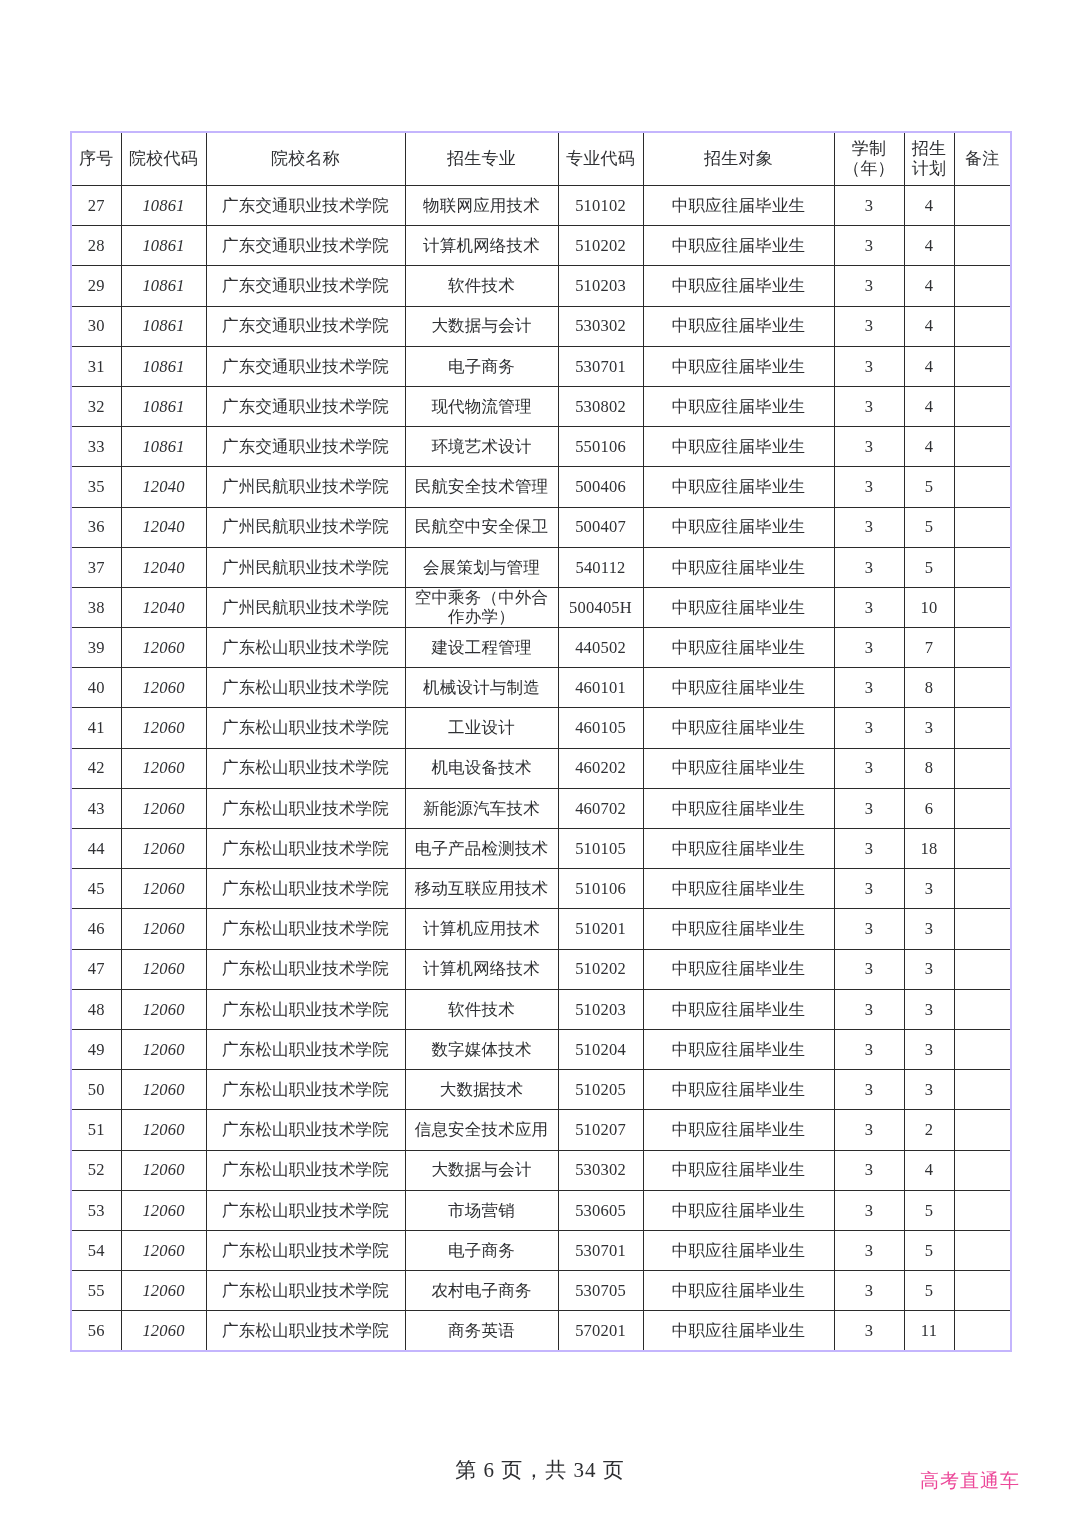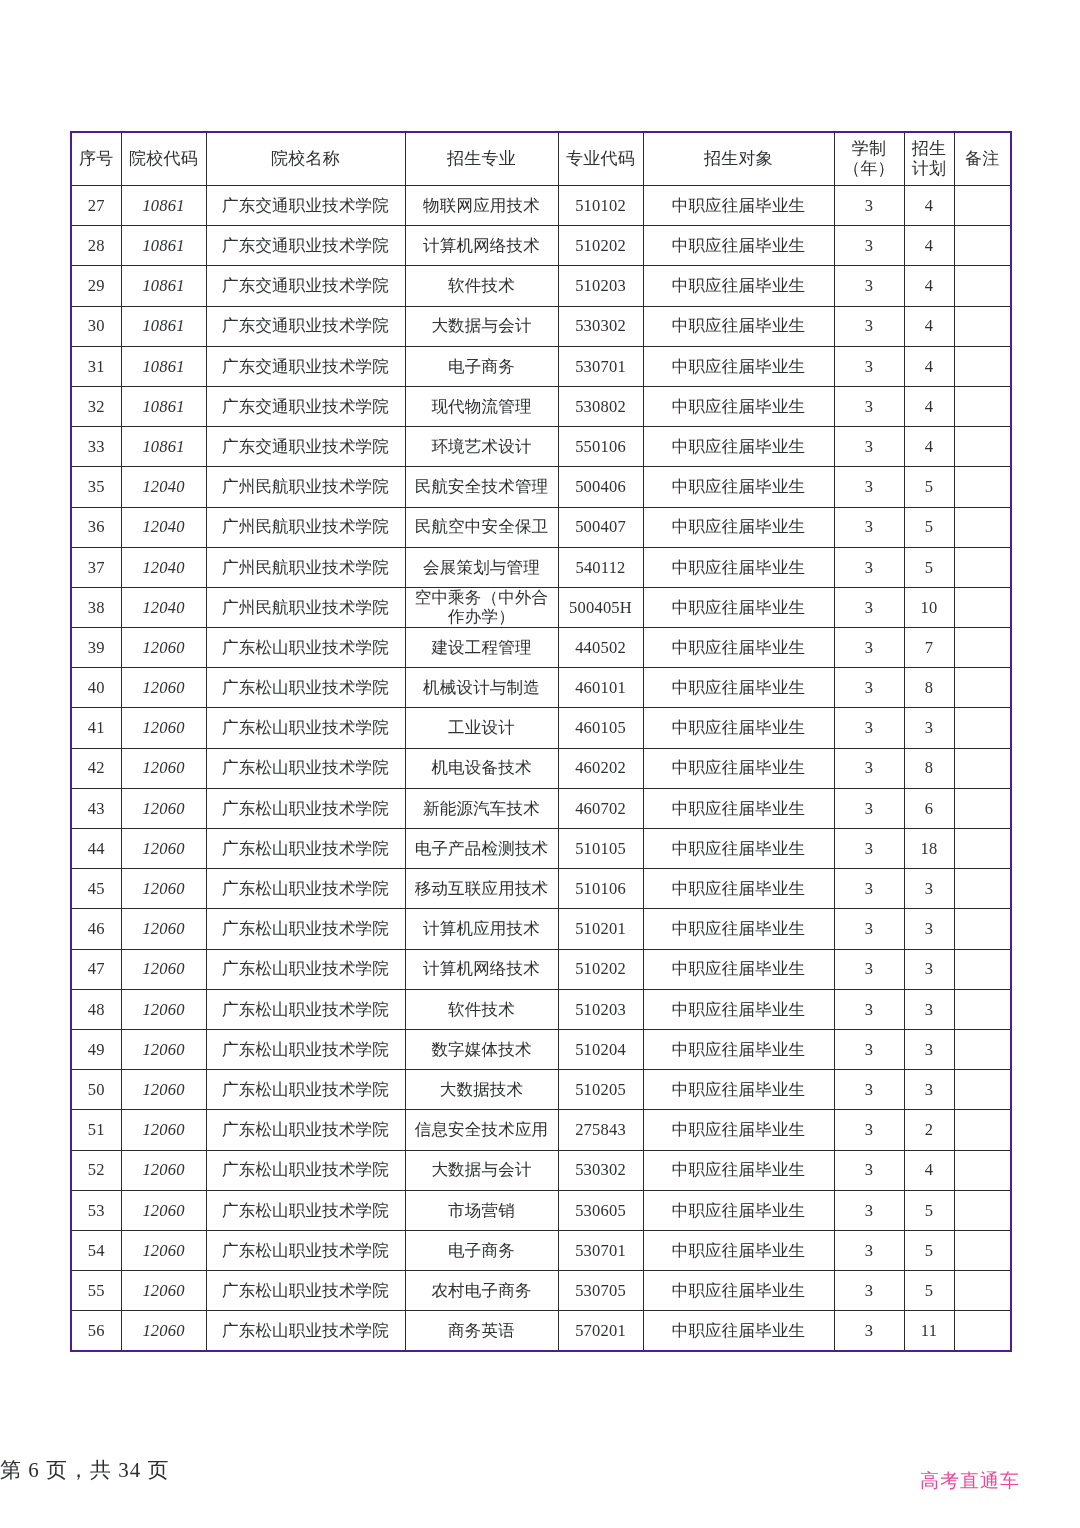--- a/index.html
+++ b/index.html
@@ -38,21 +38,21 @@
     text-align: center;
     vertical-align: middle;
     color: #2f3033;
     font-weight: normal;
     line-height: 1.18;
     letter-spacing: 0.2px;
   }
 
   
   #plan-table {
-    border: 2px solid #4c1d95;
+    border: 2px solid #c4b5fd;
   }
 
   thead th {
     font-weight: bold;
     color: #1a1a1a;
     font-size: 17px;
     height: 52px;
   }
 
   tbody td {
@@ -93,20 +93,21 @@
   .hdr-stack {
     display: block;
     line-height: 1.15;
   }
 
   #footer-pagenum {
     position: absolute;
     left: 0;
     top: 1456px;
     width: 1080px;
+    text-align: center;
     font-size: 21px;
     color: #2d2e31;
     font-family: "Liberation Serif", "DejaVu Serif", serif;
     letter-spacing: 1px;
   }
 
   #watermark {
     position: absolute;
     left: 920px;
     top: 1468px;
@@ -405,21 +406,21 @@
           <td class="c-obj">中职应往届毕业生</td>
           <td class="c-years">3</td>
           <td class="c-quota">3</td>
           <td class="c-note"></td>
         </tr>
         <tr>
           <td class="c-seq">51</td>
           <td class="c-code">12060</td>
           <td class="c-name">广东松山职业技术学院</td>
           <td class="c-major">信息安全技术应用</td>
-          <td class="c-mcode">275843</td>
+          <td class="c-mcode">510207</td>
           <td class="c-obj">中职应往届毕业生</td>
           <td class="c-years">3</td>
           <td class="c-quota">2</td>
           <td class="c-note"></td>
         </tr>
         <tr>
           <td class="c-seq">52</td>
           <td class="c-code">12060</td>
           <td class="c-name">广东松山职业技术学院</td>
           <td class="c-major">大数据与会计</td>

